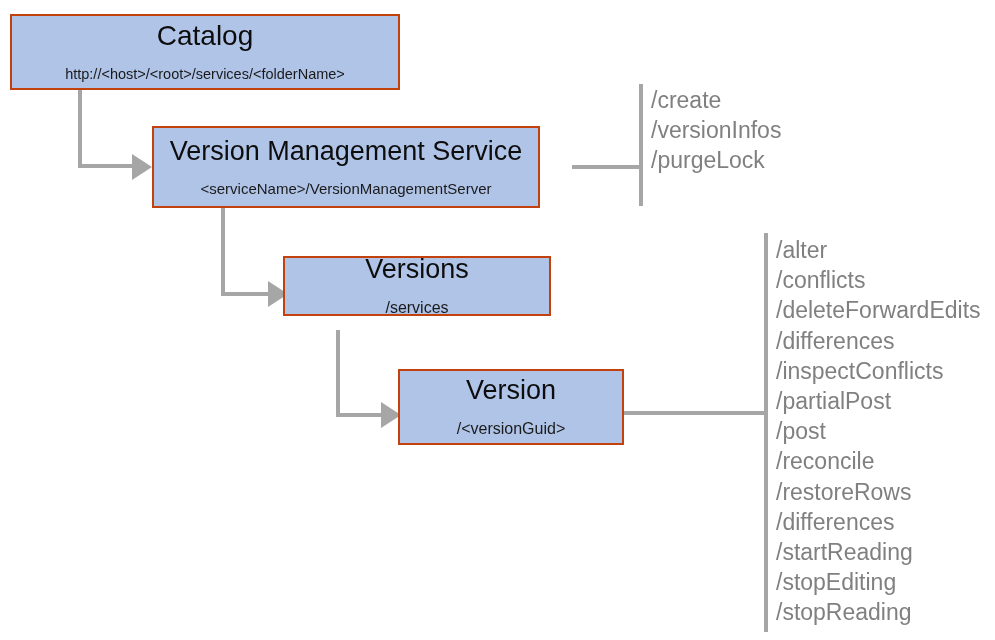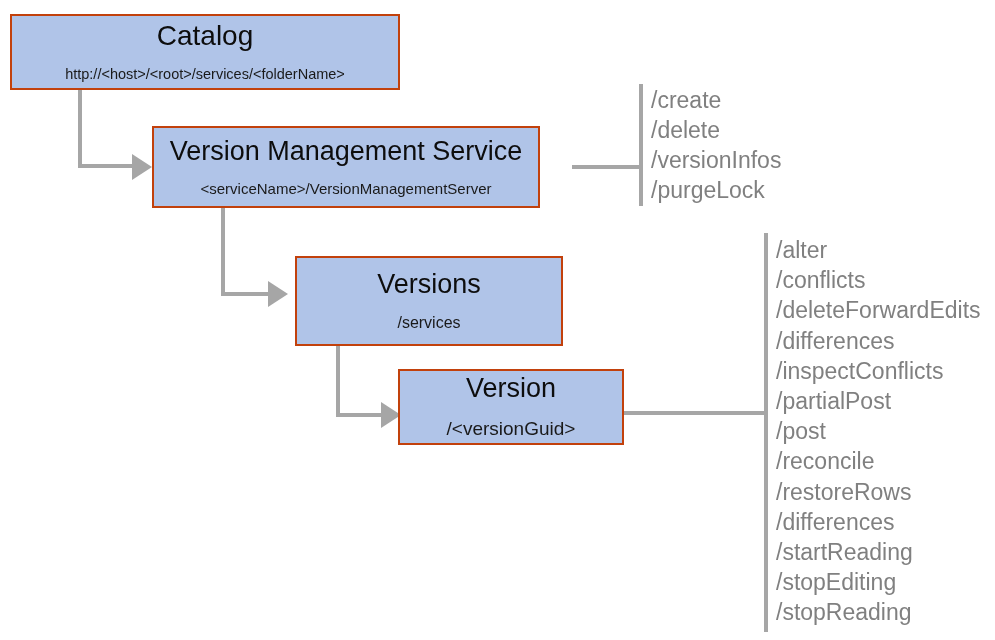--- a/index.html
+++ b/index.html
@@ -46,27 +46,27 @@
   }
 
   #node-catalog   { left: 10px;  top: 14px;  width: 390px; height: 76px; }
   #node-catalog .title { font-size: 28px; }
   #node-catalog .sub { font-size: 14.5px; }
 
   #node-vms       { left: 152px; top: 126px; width: 388px; height: 82px; }
   #node-vms .title { font-size: 27px; }
   #node-vms .sub { font-size: 15px; }
 
-  #node-versions  { left: 295px; top: 256px; width: 268px; height: 90px; }
+  #node-versions  { left: 283px; top: 256px; width: 268px; height: 60px; }
   #node-versions .title { font-size: 27px; }
   #node-versions .sub { font-size: 16px; }
 
   #node-version   { left: 398px; top: 369px; width: 226px; height: 76px; }
   #node-version .title { font-size: 27px; }
-  #node-version .sub { font-size: 19px; }
+  #node-version .sub { font-size: 16px; }
 
   
   .seg-v, .seg-h {
     position: absolute;
     background: #a6a6a6;
   }
   .seg-v { width: 4px; }
   .seg-h { height: 4px; }
 
   .arrow {
@@ -136,21 +136,20 @@
     <div class="sub">/services</div>
   </div>
 
   <div class="node" id="node-version">
     <div class="title">Version</div>
     <div class="sub">/&lt;versionGuid&gt;</div>
   </div>
 
   <div class="oplist" id="ops-service">
       <span class="op">/create</span>
-      <span class="op">/delete</span>
       <span class="op">/versionInfos</span>
       <span class="op">/purgeLock</span>
     </div>
 
   <div class="oplist" id="ops-version">
       <span class="op">/alter</span>
       <span class="op">/conflicts</span>
       <span class="op">/deleteForwardEdits</span>
       <span class="op">/differences</span>
       <span class="op">/inspectConflicts</span>

